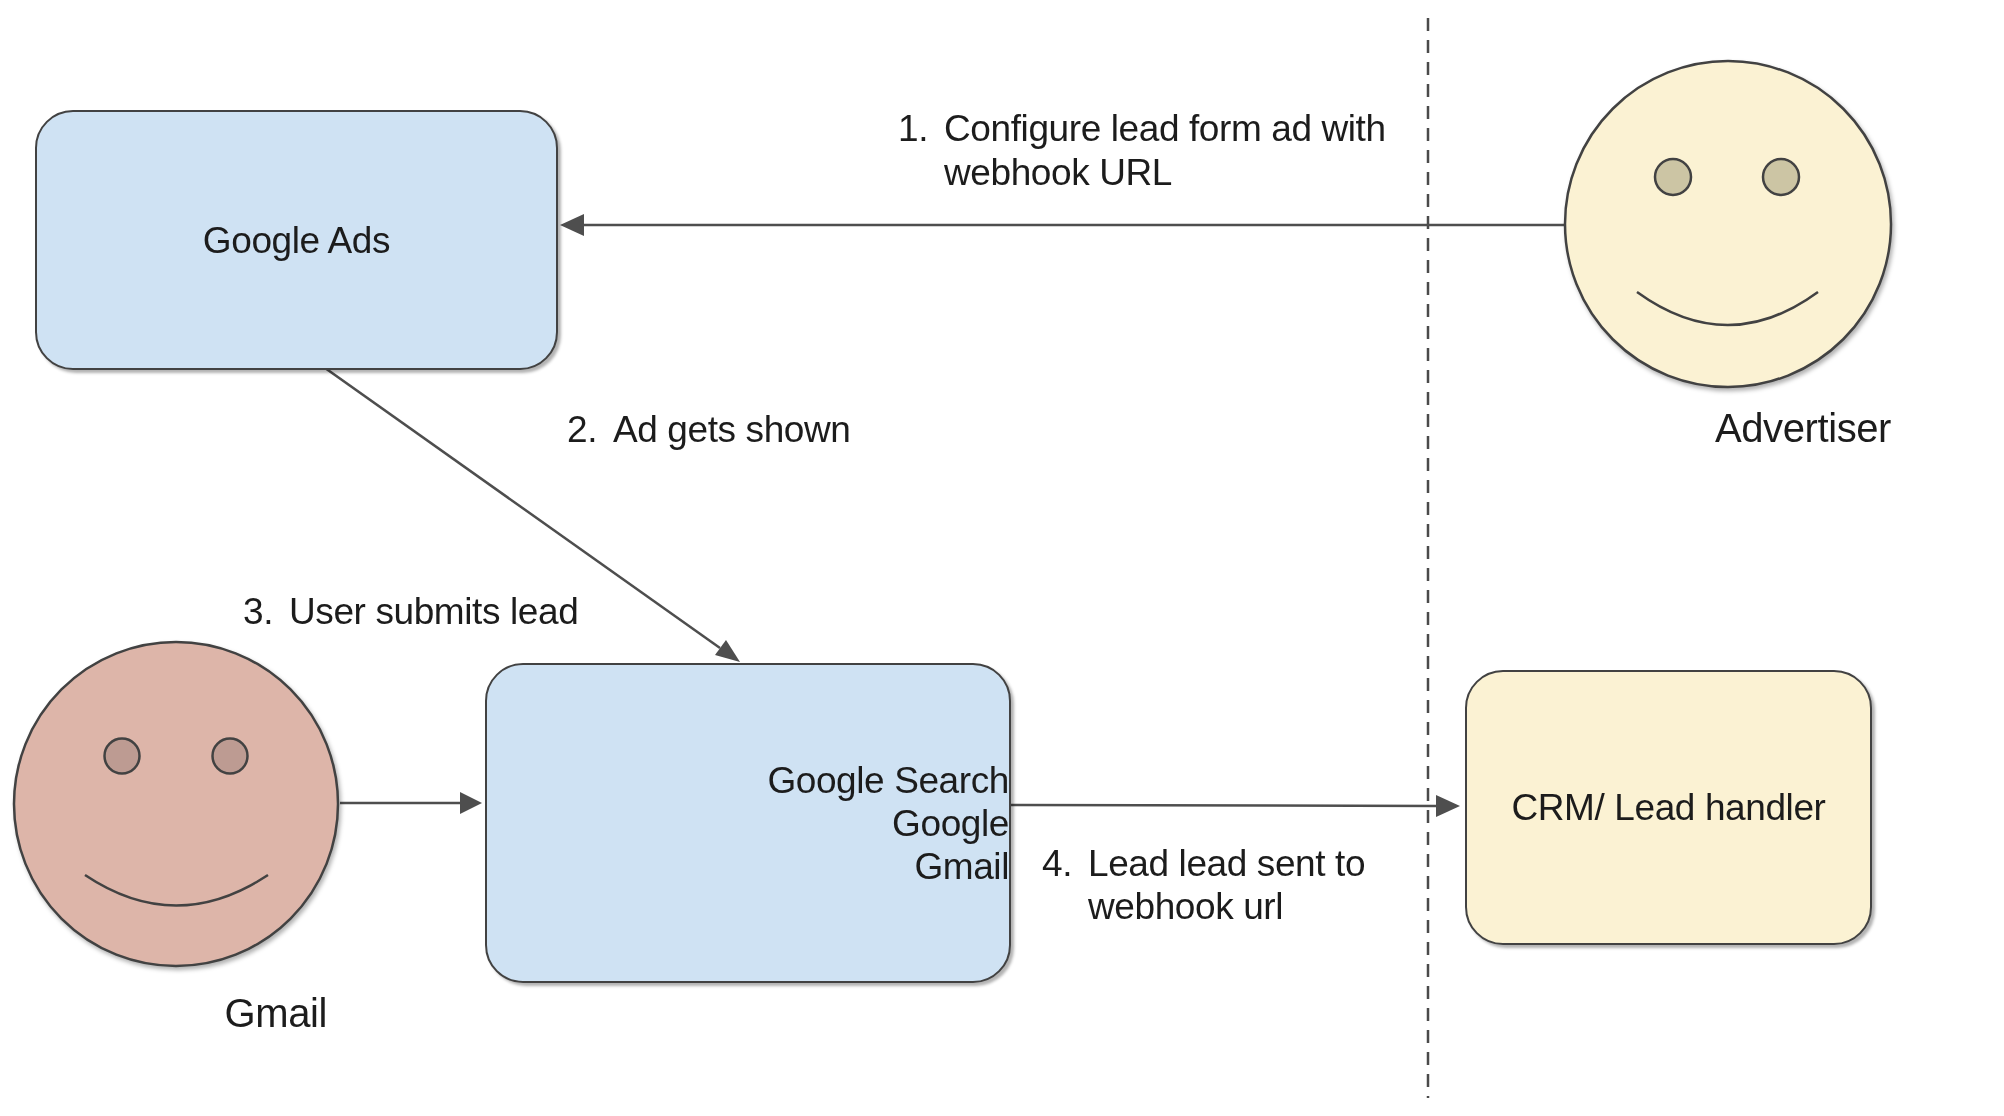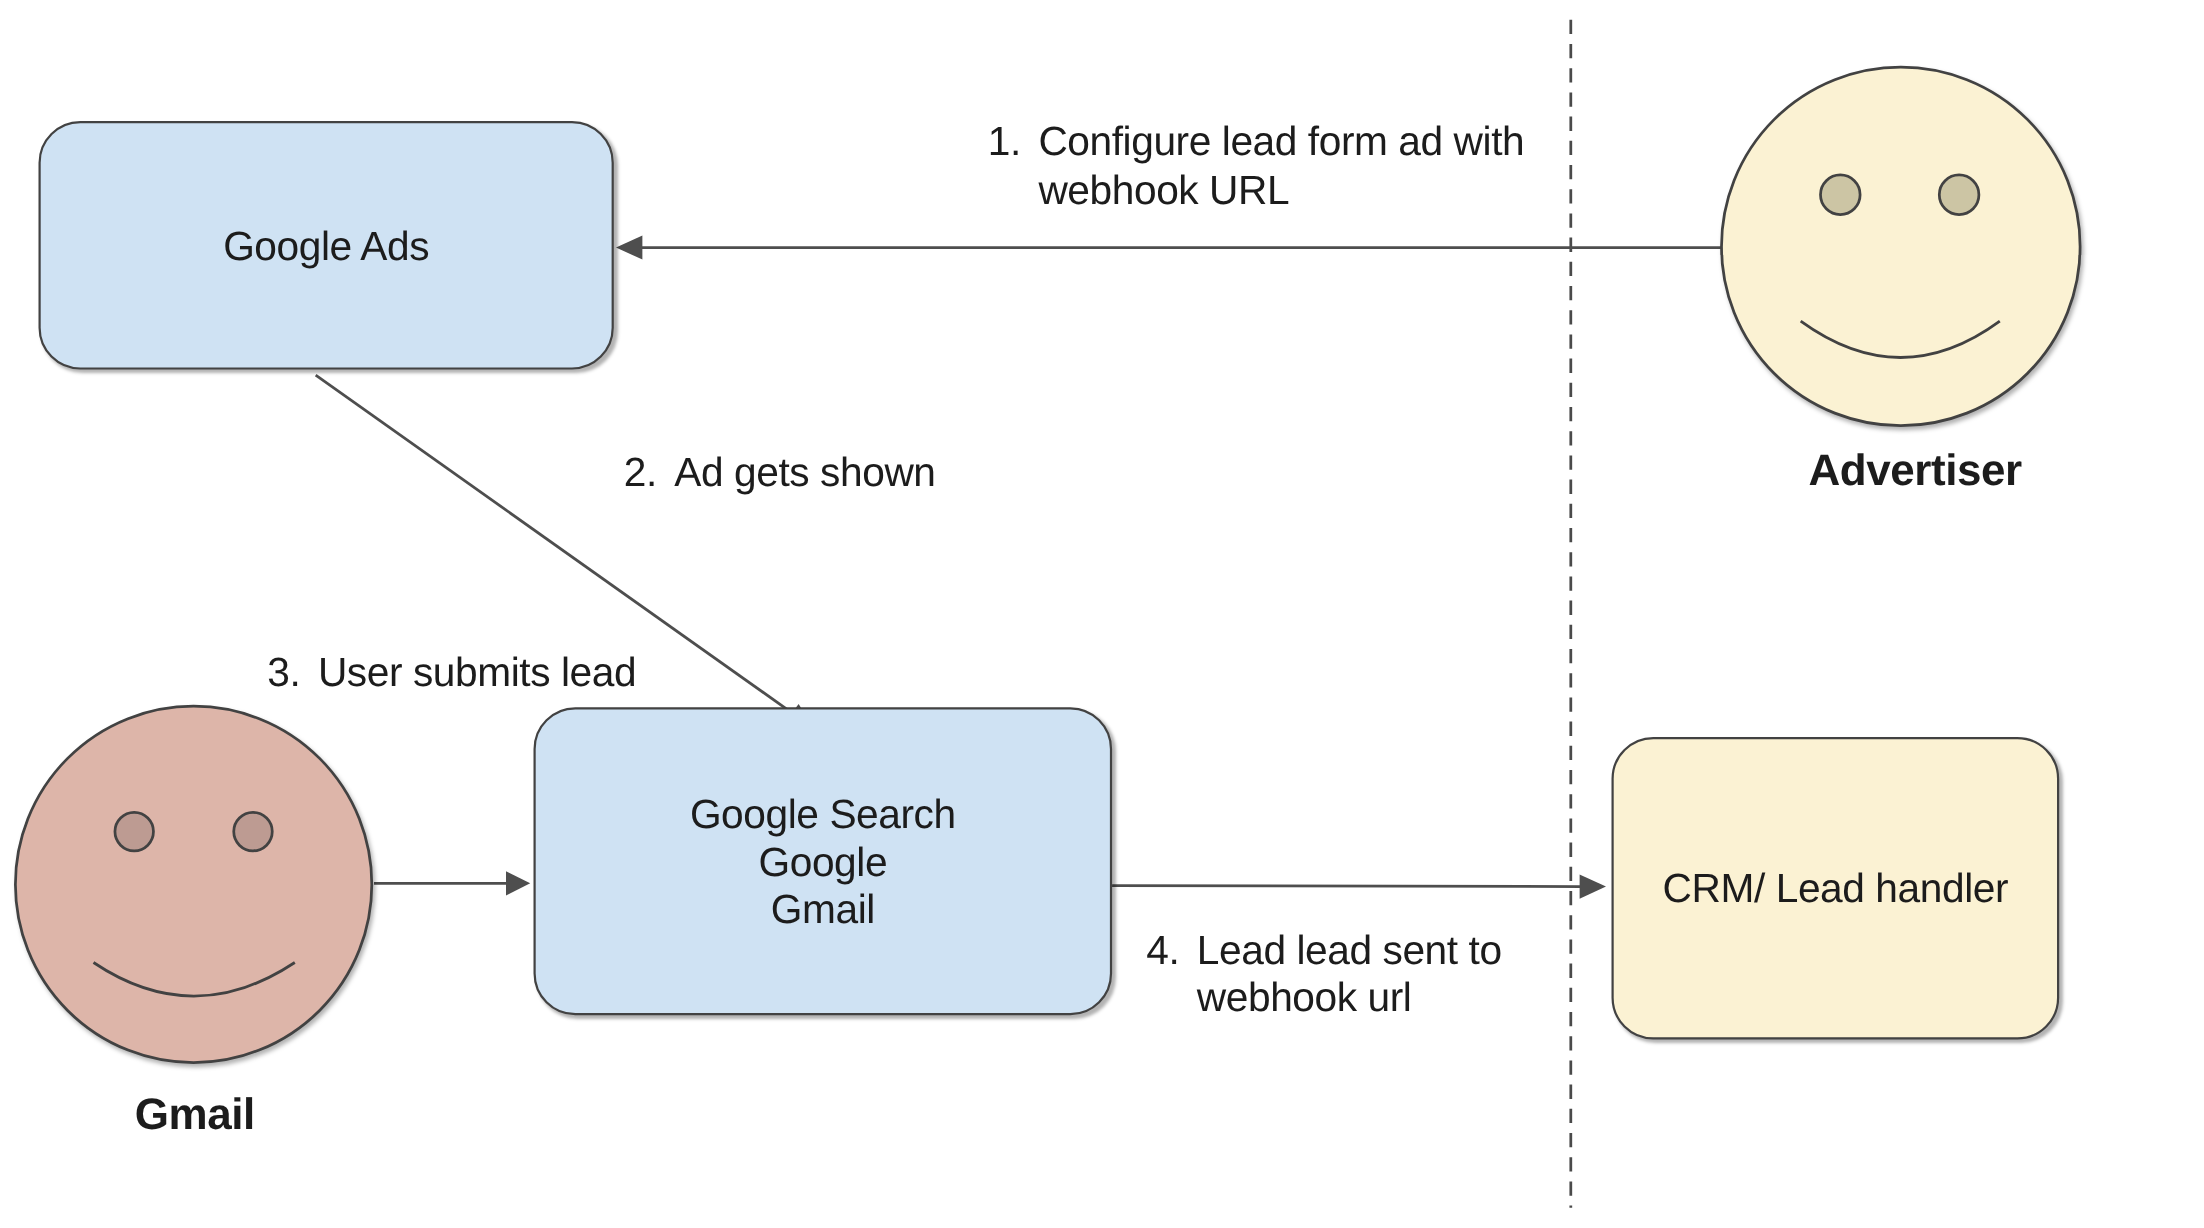--- a/index.html
+++ b/index.html
@@ -28,45 +28,45 @@
     align-items: center;
     justify-content: center;
     text-align: center;
     font-size: 37px;
     letter-spacing: -0.4px;
     line-height: 43px;
     box-shadow: 3px 3px 3px rgba(0,0,0,0.30);
   }
   .node.blue { background: #cfe2f3; }
   .node.yellow { background: #fbf2d3; }
-  .node-google-ads   { left: 35px;   top: 110px; width: 523px; height: 226px; }
-  .node-surfaces     { left: 485px;  top: 643px; width: 526px; height: 280px; }
+  .node-google-ads   { left: 35px;   top: 110px; width: 523px; height: 260px; }
+  .node-surfaces     { left: 485px;  top: 663px; width: 526px; height: 320px; align-items: flex-end; }
   .node-crm          { left: 1465px; top: 670px; width: 407px; height: 275px; }
 
   .step {
     position: absolute;
     display: flex;
     align-items: flex-start;
     font-size: 37px;
     letter-spacing: -0.4px;
     line-height: 44px;
     white-space: nowrap;
   }
   .step .num { min-width: 46px; }
   .step-1 { left: 898px;  top: 107px; }
   .step-2 { left: 567px;  top: 408px; }
   .step-3 { left: 243px;  top: 590px; }
   .step-4 { left: 1042px; top: 842px; line-height: 43px; }
 
   .actor-label {
     position: absolute;
     width: 300px;
-    text-align: center;
+    text-align: right;
     font-size: 40px;
-    font-weight: 700;
+    font-weight: 400;
     letter-spacing: -0.4px;
   }
   .actor-label-user       { left: 27px;   top: 991px; }
   .actor-label-advertiser { left: 1591px; top: 406px; }
 </style>
 </head>
 <body>
 
 <div class="canvas">
 

